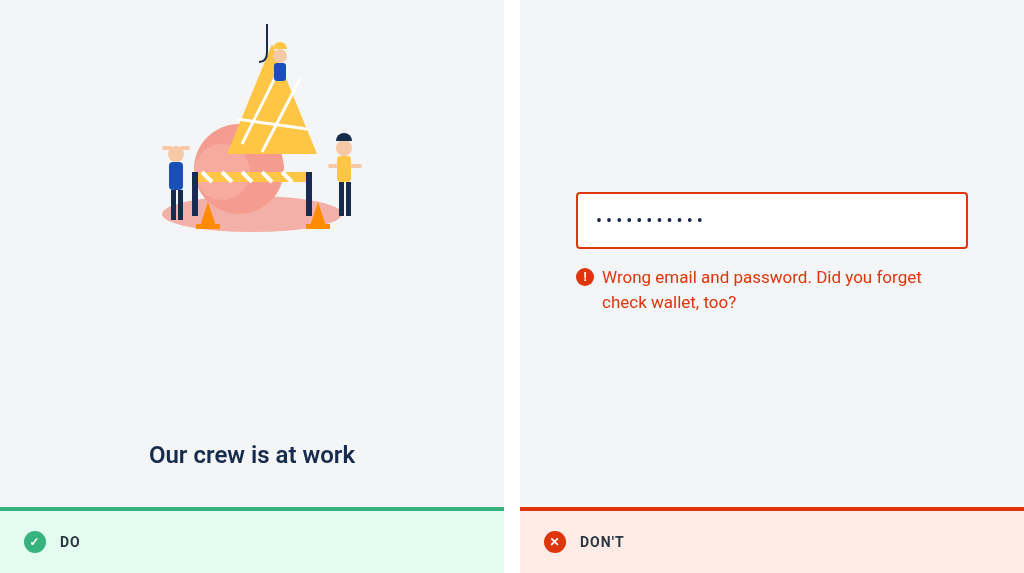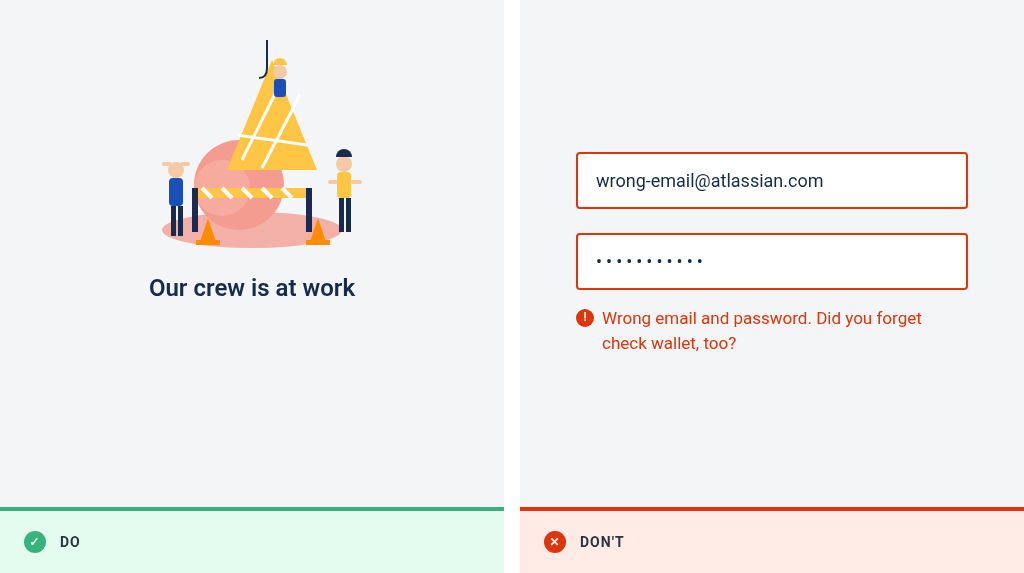--- a/index.html
+++ b/index.html
@@ -17,22 +17,22 @@
       display: flex;
       flex-direction: column;
       background: #f4f5f7;
       overflow: hidden;
     }
     .card-body {
       flex: 1;
       display: flex;
       flex-direction: column;
       align-items: center;
-      justify-content: flex-start;
-      padding: 40px 60px;
+      justify-content: space-between;
+      padding: 24px 60px;
     }
     .card-footer {
       height: 66px;
       display: flex;
       align-items: center;
       gap: 14px;
       padding: 0 24px;
       font-size: 14px;
       font-weight: 700;
       letter-spacing: 1px;
@@ -168,23 +168,20 @@
       <span class="badge-glyph">✓</span>
     </span>
     <span>DO</span>
   </div>
 </div>
 
 <div class="card">
   <div class="card-body" style="align-items:stretch; padding:0 56px; justify-content:center;">
     <div class="form-wrap">
       <div class="err-input">
-        <span>wrong-email@atlassian.com</span>
-      </div>
-      <div class="err-input">
         <span class="dots">•••••••••••</span>
       </div>
       <div class="err-msg-row">
         <span class="err-icon">
           <span>!</span>
         </span>
         <span>Wrong email and password. Did you forget check wallet, too?</span>
       </div>
     </div>
   </div>

